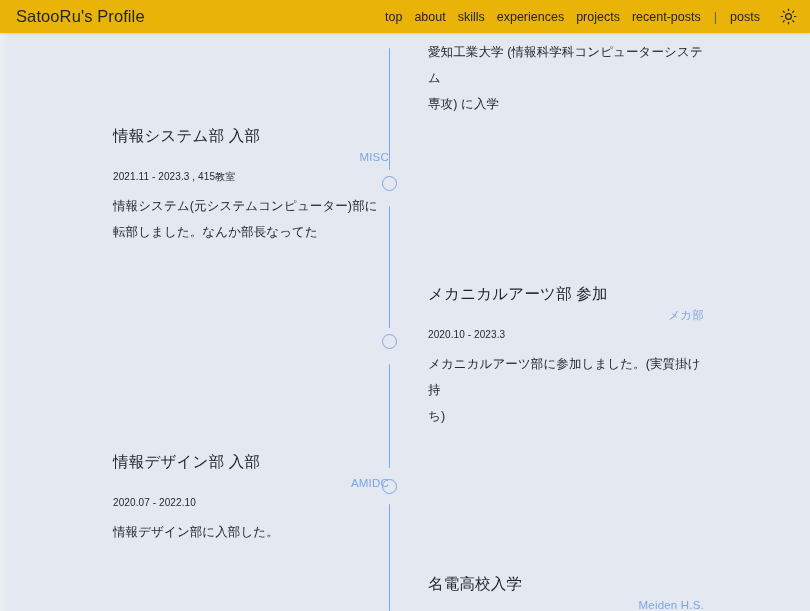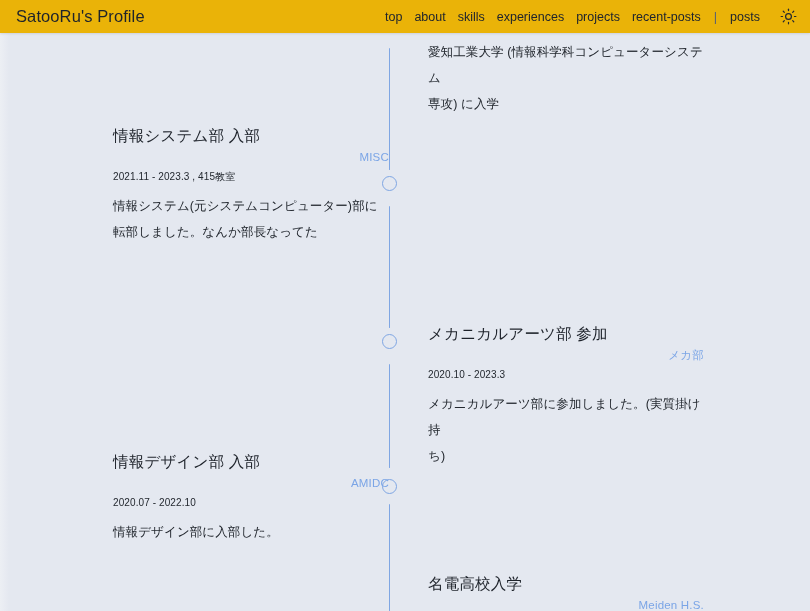--- a/index.html
+++ b/index.html
@@ -155,21 +155,21 @@
     font-size: 12.5px;
     line-height: 26px;
     color: #23282f;
     letter-spacing: 0.1px;
     margin-top: 6px;
   }
 
   
   #e-univ     { top: 0px;   }
   #e-misc     { top: 92px;  }
-  #e-mecha    { top: 250px; margin-top: 40px; }
+  #e-mecha    { top: 250px; }
   #e-amidc    { top: 418px; }
   #e-meiden   { top: 540px; }
 </style>
 </head>
 <body>
 
 <div class="header">
   <div class="brand">SatooRu's Profile</div>
 
   <nav class="nav">

